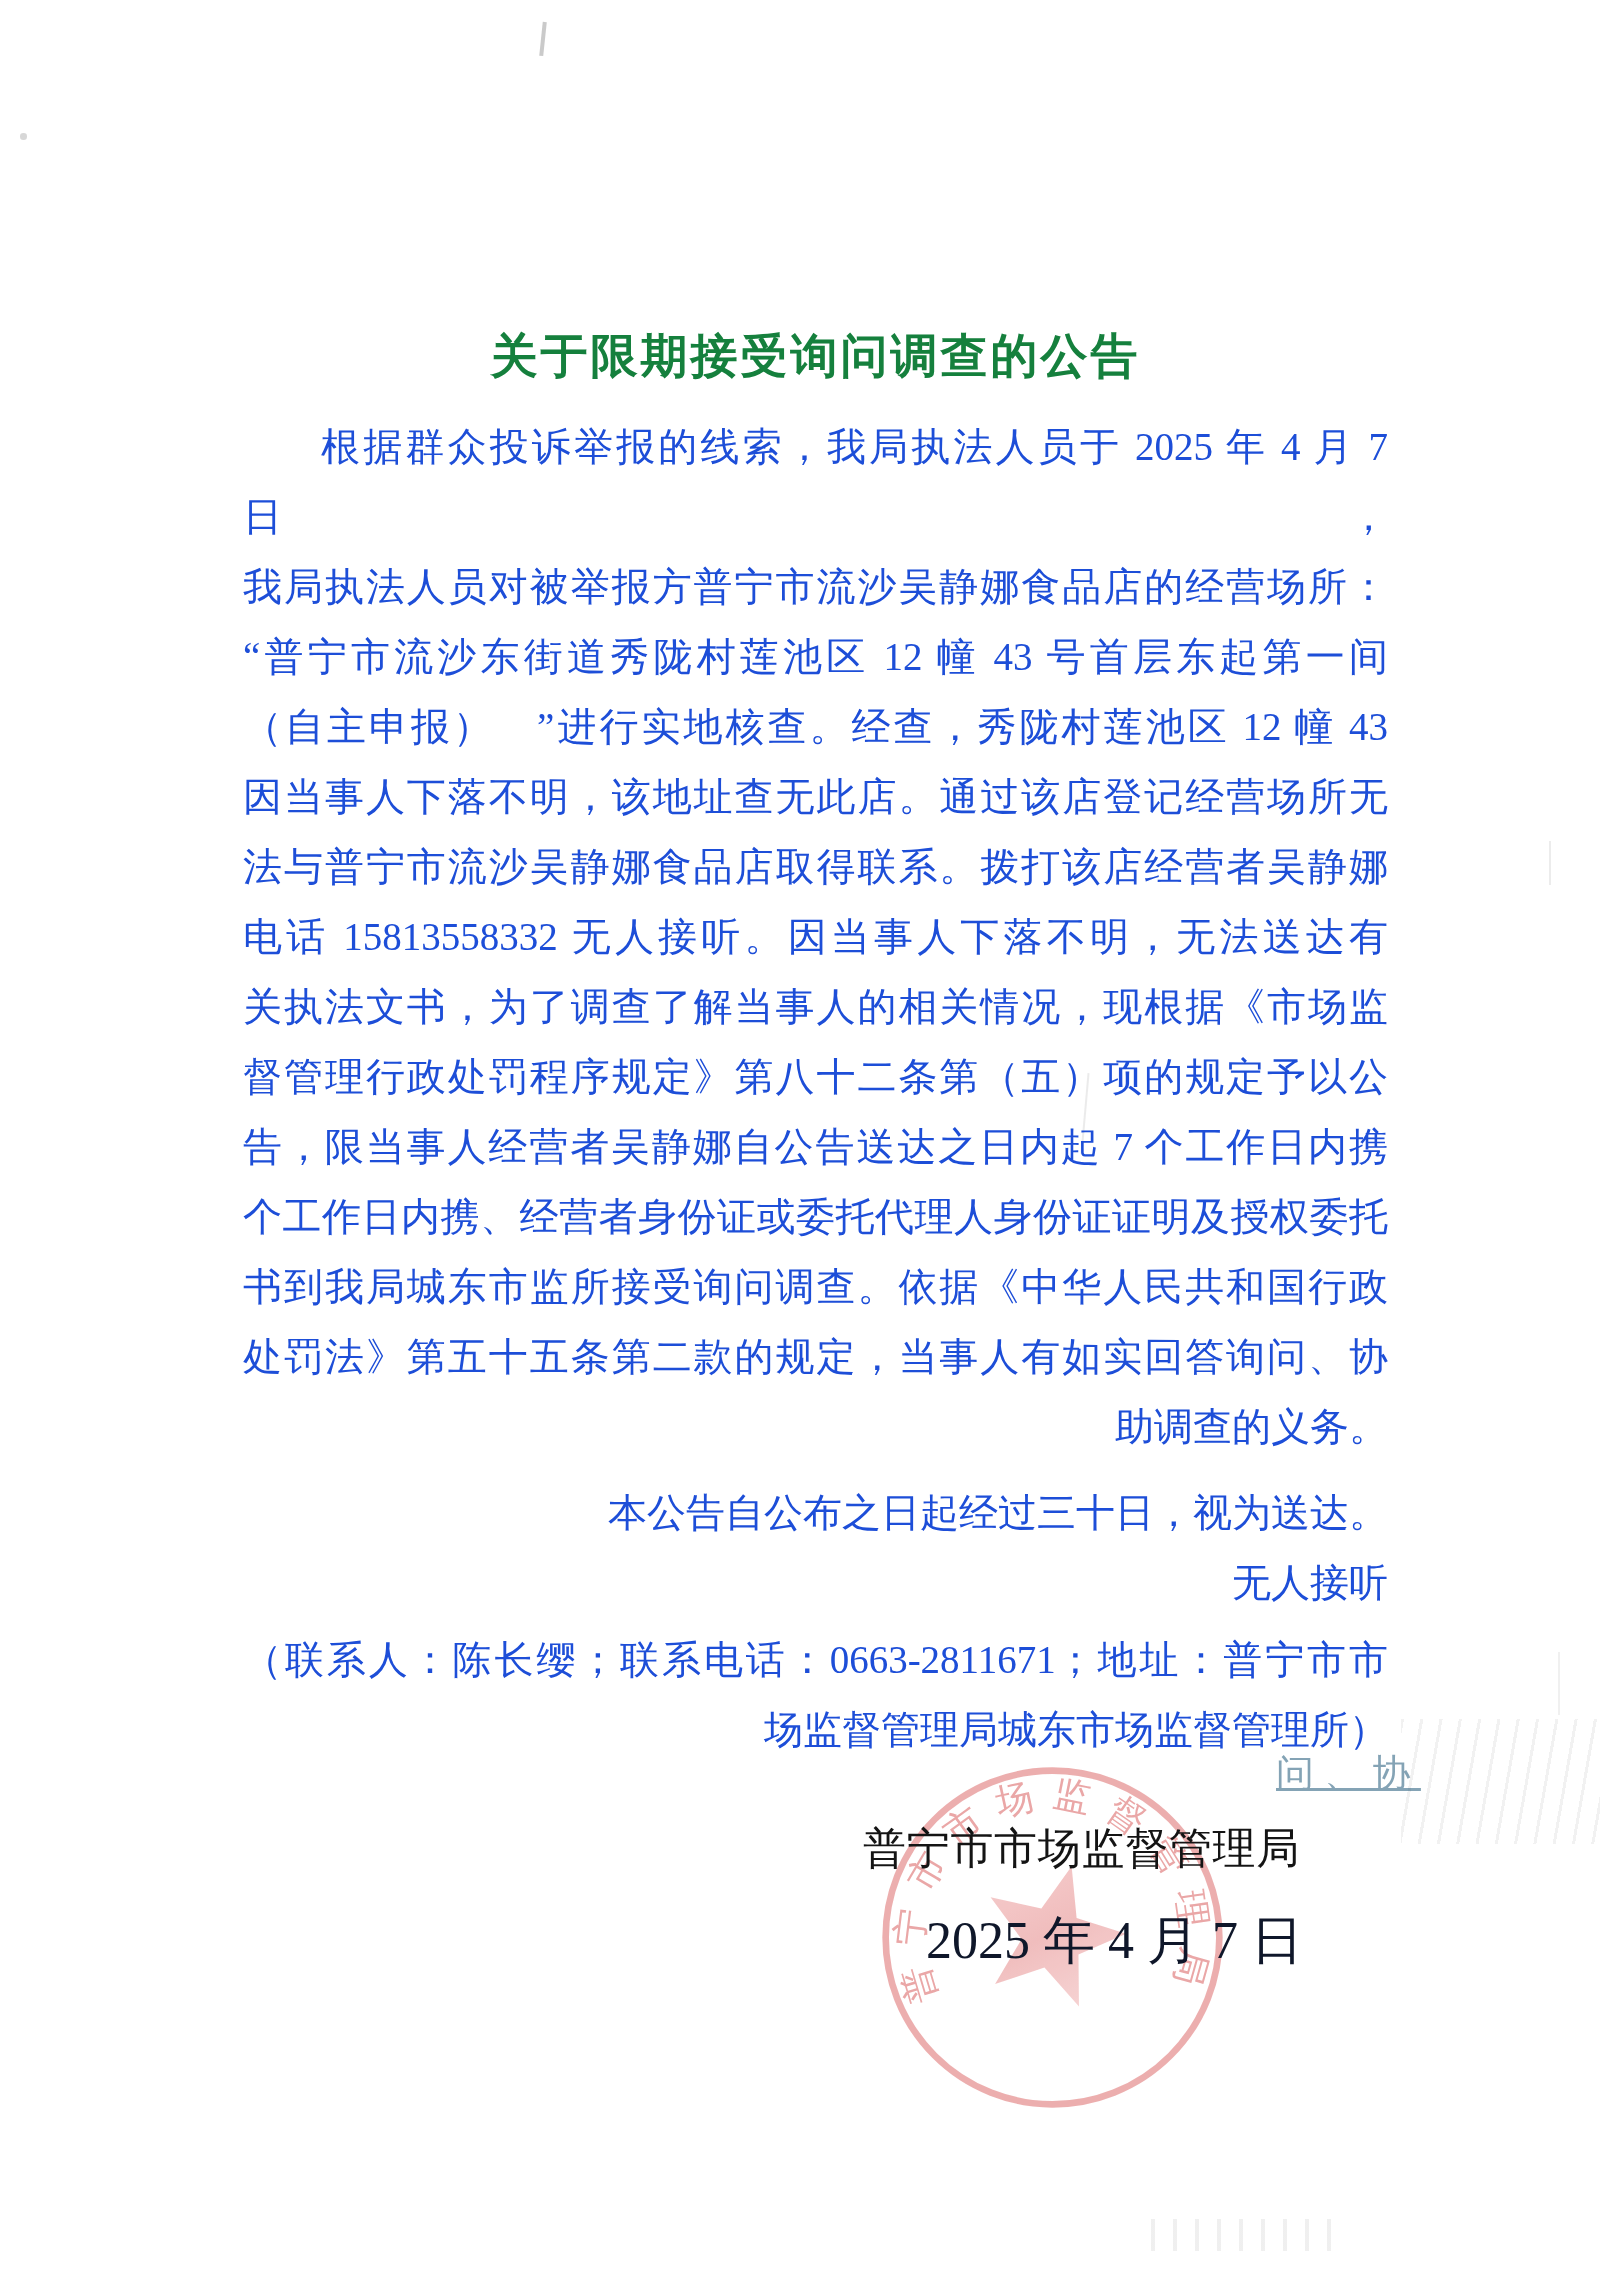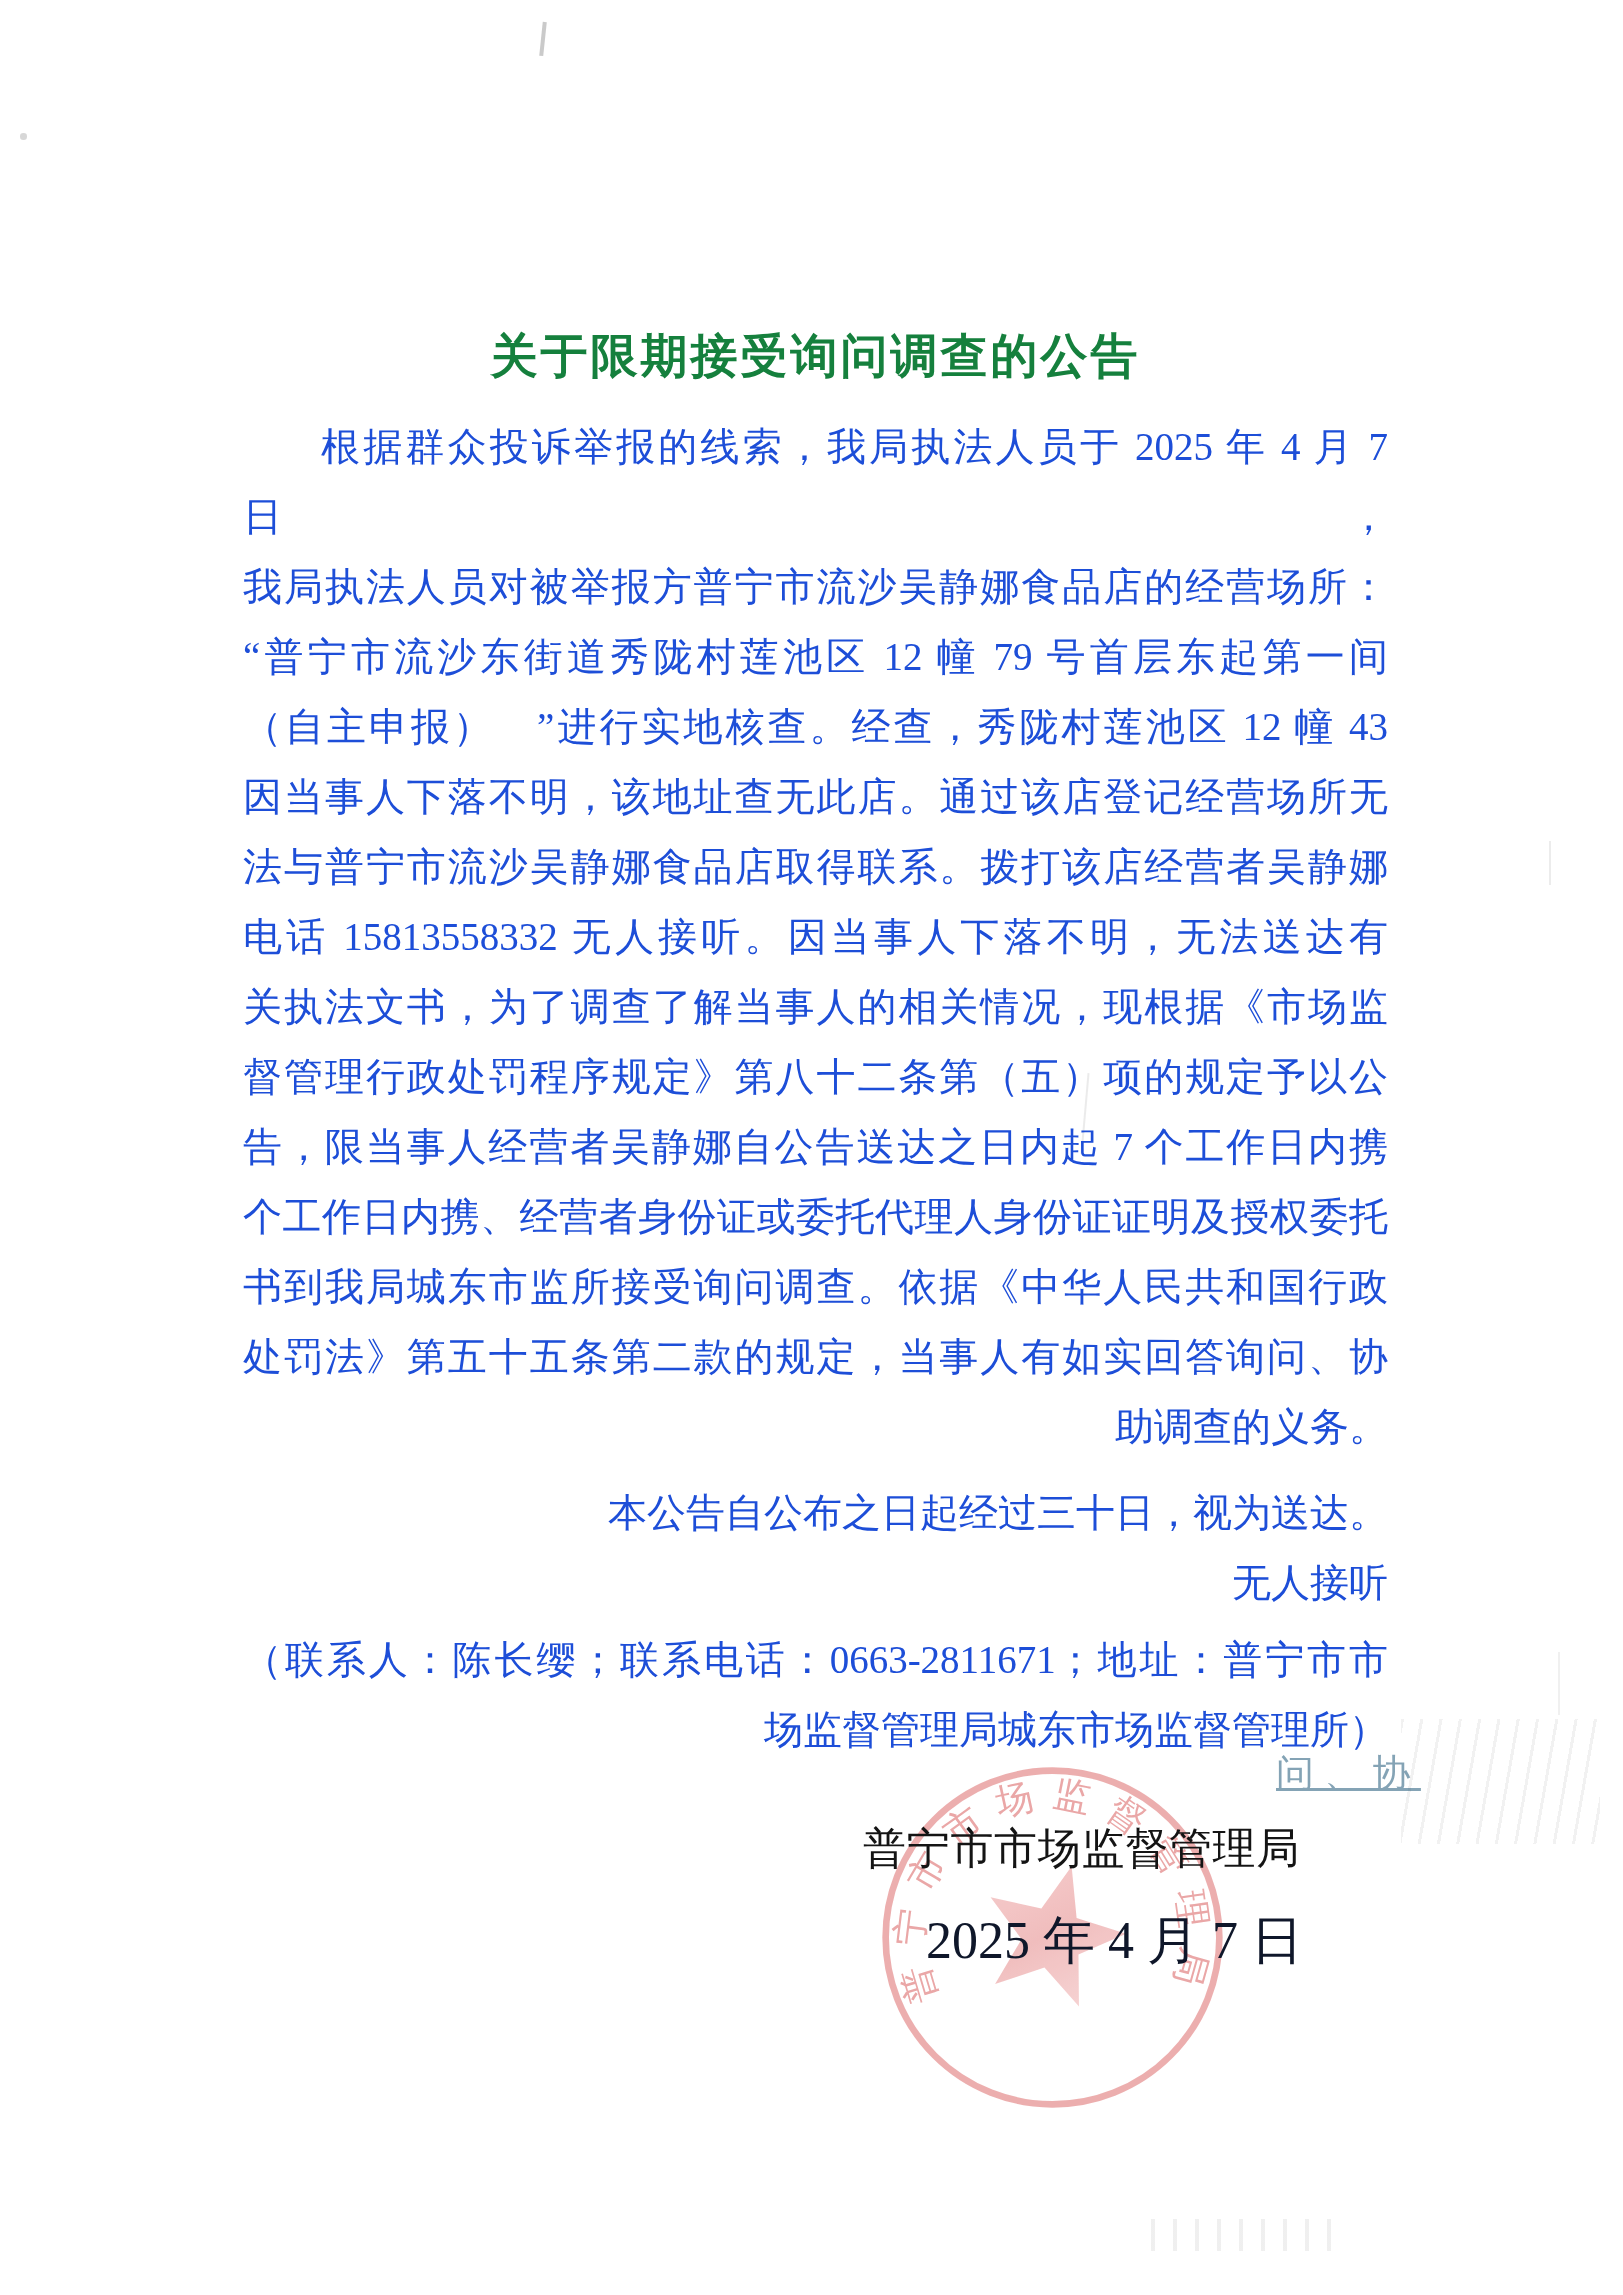--- a/index.html
+++ b/index.html
@@ -117,21 +117,21 @@
       </text>
     </svg>
   </div>
 
   <div class="doc-title">关于限期接受询问调查的公告</div>
 
   <div class="body-text">
       <div class="para para-0">
         <div class="line ind jfull">根据群众投诉举报的线索，我局执法人员于 2025 年 4 月 7 日，</div>
         <div class="line jfull">我局执法人员对被举报方普宁市流沙吴静娜食品店的经营场所：</div>
-        <div class="line jfull">“普宁市流沙东街道秀陇村莲池区 12 幢 79 号首层东起第一间</div>
+        <div class="line jfull">“普宁市流沙东街道秀陇村莲池区 12 幢 43 号首层东起第一间</div>
         <div class="line jfull">（自主申报）　”进行实地核查。经查，秀陇村莲池区 12 幢 43</div>
         <div class="line jfull">因当事人下落不明，该地址查无此店。通过该店登记经营场所无</div>
         <div class="line jfull">法与普宁市流沙吴静娜食品店取得联系。拨打该店经营者吴静娜</div>
         <div class="line jfull">电话 15813558332 无人接听。因当事人下落不明，无法送达有</div>
         <div class="line jfull">关执法文书，为了调查了解当事人的相关情况，现根据《市场监</div>
         <div class="line jfull">督管理行政处罚程序规定》第八十二条第（五）项的规定予以公</div>
         <div class="line jfull">告，限当事人经营者吴静娜自公告送达之日内起 7 个工作日内携</div>
         <div class="line jfull">个工作日内携、经营者身份证或委托代理人身份证证明及授权委托</div>
         <div class="line jfull">书到我局城东市监所接受询问调查。依据《中华人民共和国行政</div>
         <div class="line jfull">处罚法》第五十五条第二款的规定，当事人有如实回答询问、协</div>

